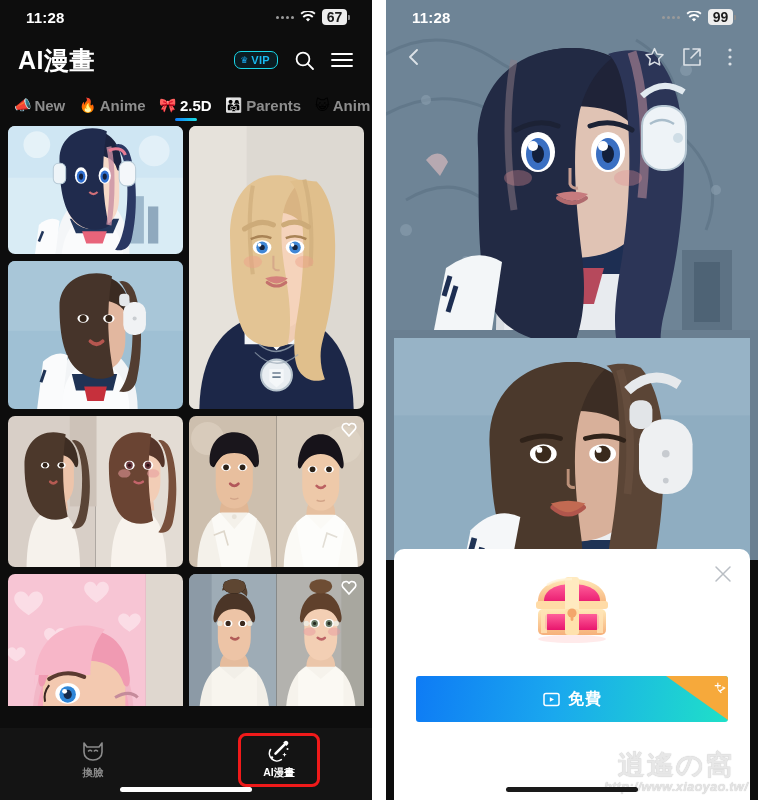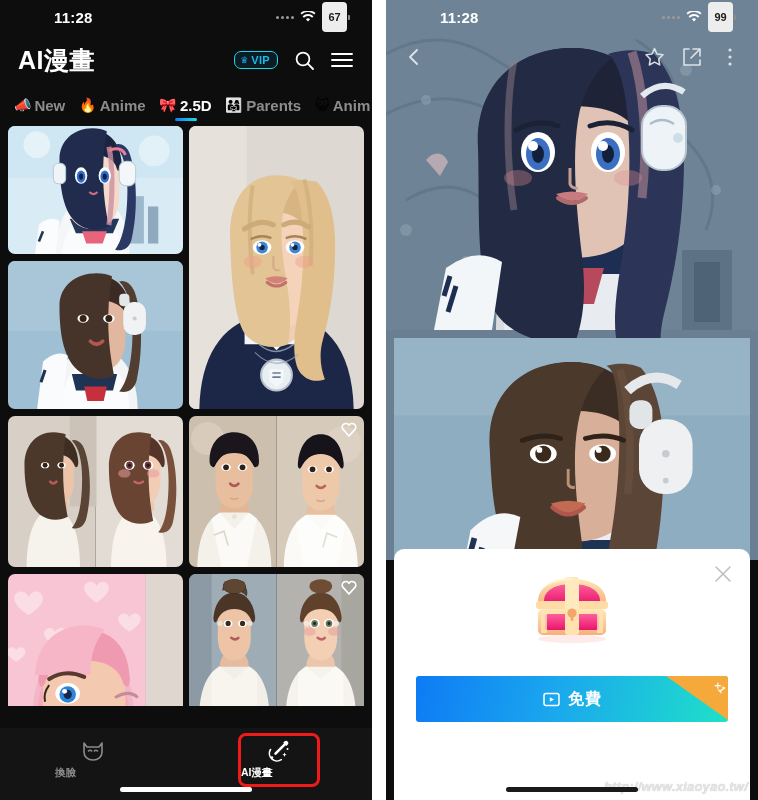--- a/index.html
+++ b/index.html
@@ -16,33 +16,33 @@
   .phone-left  { width: 372px; height: 800px; background: #0d0d0d; }
   .gap         { width: 14px;  height: 800px; background: #ffffff; }
   .phone-right { width: 372px; height: 800px; background: #0d0d0d; }
 
   
   .statusbar {
     position: relative; height: 34px; display: flex;
     align-items: center; justify-content: space-between;
     padding: 0 22px 0 26px; z-index: 40;
   }
-  .sb-time { font-size: 15px; font-weight: 700; color: #fff; letter-spacing: .2px; margin-left: 28px; }
+  .sb-time { font-size: 15px; font-weight: 700; color: #fff; letter-spacing: .2px; }
   .sb-right { display: flex; align-items: center; gap: 6px; }
   .sb-dots { display: flex; gap: 2px; align-items: flex-end; }
   .sb-dots i { display: block; width: 3px; height: 3px; background: #9a9a9a; border-radius: 50%; }
   .wifi { position: relative; width: 16px; height: 12px; }
   .wifi svg { display: block; }
   .batt {
     display: flex; align-items: center; gap: 1px;
   }
   .batt-body {
-    min-width: 25px; height: 30px; background: #ededed; border-radius: 4px;
+    min-width: 25px; height: 16px; background: #ededed; border-radius: 4px;
     display: flex; align-items: center; justify-content: center;
-    font-size: 11px; font-weight: 700; color: #1b1b1b; padding: 0 3px;
+    font-size: 14px; font-weight: 700; color: #1b1b1b; padding: 0 3px;
   }
   .batt-cap { width: 2px; height: 5px; background: #8a8a8a; border-radius: 0 1px 1px 0; }
 
   
   .app-header {
     height: 52px; display: flex; align-items: center;
     justify-content: space-between; padding: 0 18px 0 18px;
   }
   .app-title {
     font-size: 25px; font-weight: 700; color: #ffffff; letter-spacing: .5px;
@@ -89,21 +89,21 @@
     width: 16px; height: 16px;
   }
 
   
   .bottom-nav {
     position: absolute; left: 0; right: 0; bottom: 0; height: 72px;
     background: #141414; display: flex; align-items: flex-start;
     justify-content: space-around; padding-top: 8px; z-index: 30;
   }
   .nav-item {
-    width: 76px; display: flex; flex-direction: column; 
+    width: 76px; display: flex; flex-direction: column; align-items: center;
     gap: 4px; padding: 4px 0; border-radius: 4px; position: relative;
   }
   .nav-item.active { }
   .nav-item.highlighted { outline: 3px solid #f01a1a; border-radius: 5px; }
   .nav-ico { height: 22px; display: flex; align-items: center; justify-content: center; }
   .nav-label { font-size: 10.5px; color: #8b8b8b; font-weight: 600; }
   .nav-item.active .nav-label { color: #ffffff; }
   .home-indicator {
     position: absolute; bottom: 8px; left: 50%; transform: translateX(-50%);
     width: 132px; height: 5px; border-radius: 3px; background: #ffffff; z-index: 31;
@@ -738,18 +738,19 @@
           <span class="mbtn-label">免費</span>
           <span class="ribbon">
             <span class="ribbon-tri"></span>
             <span class="ribbon-txt">×1</span>
           </span>
         </div>
       </div>
     </div>
 
     <div class="watermark">
+      <div class="wm-cn">逍遙の窩</div>
       <div class="wm-url">http://www.xiaoyao.tw/</div>
     </div>
     <div class="r-home-indicator"></div>
   </div>
 
 </div>
 
 </body></html>

